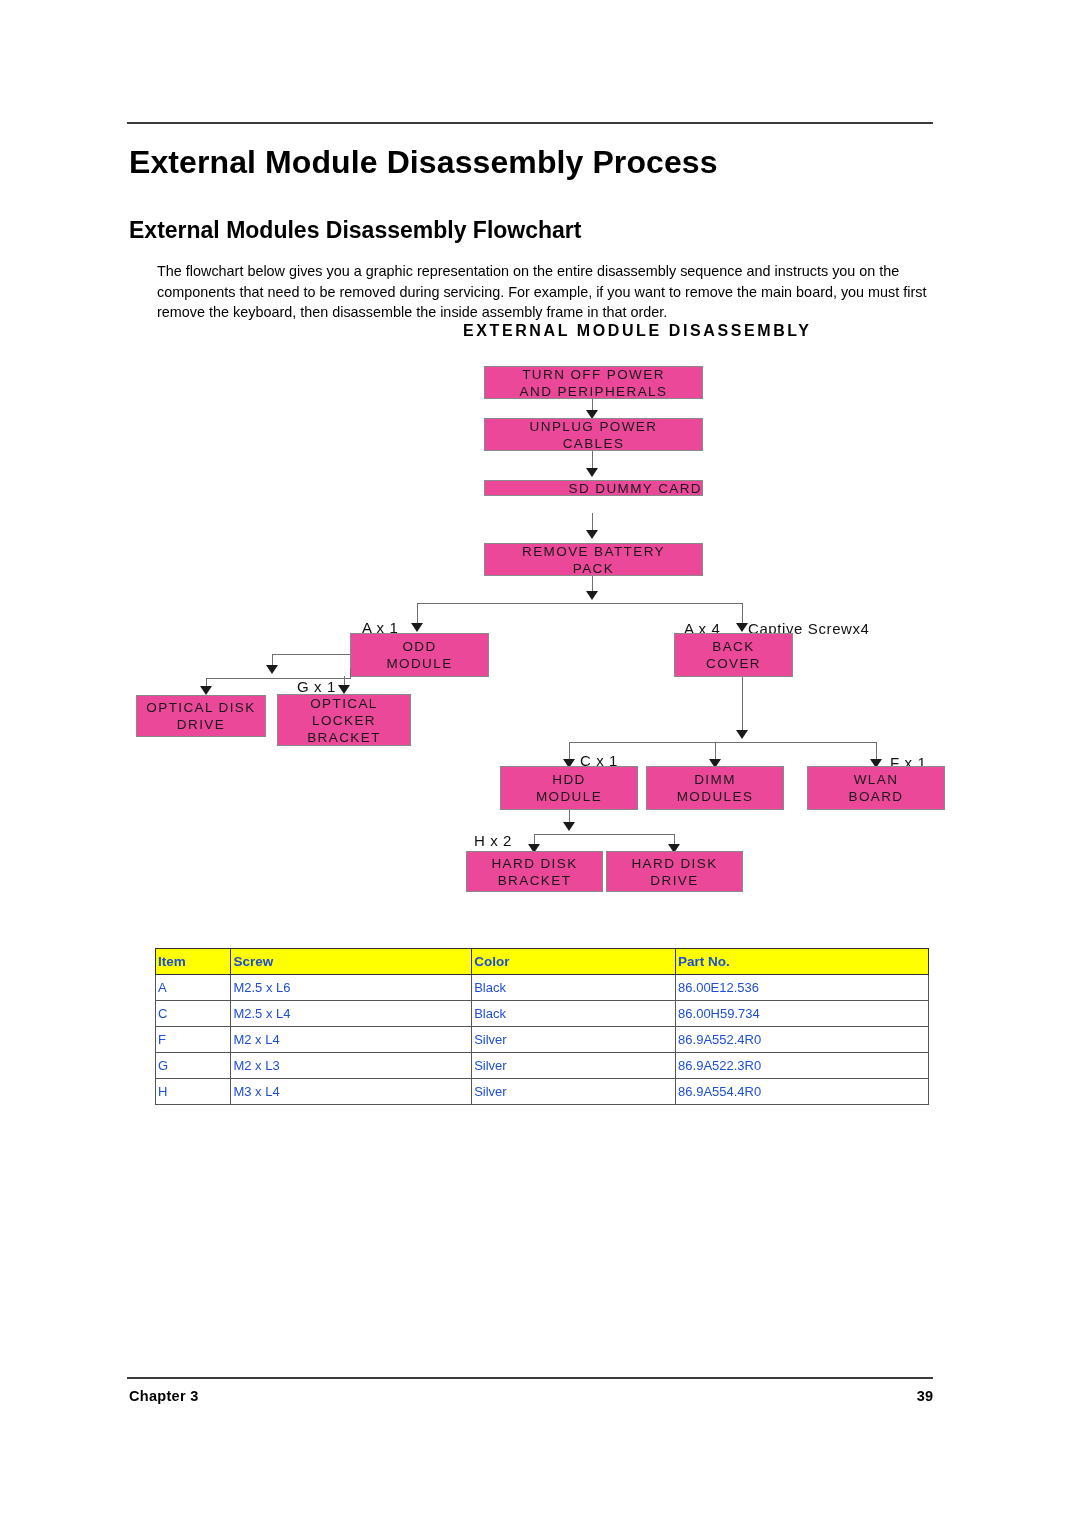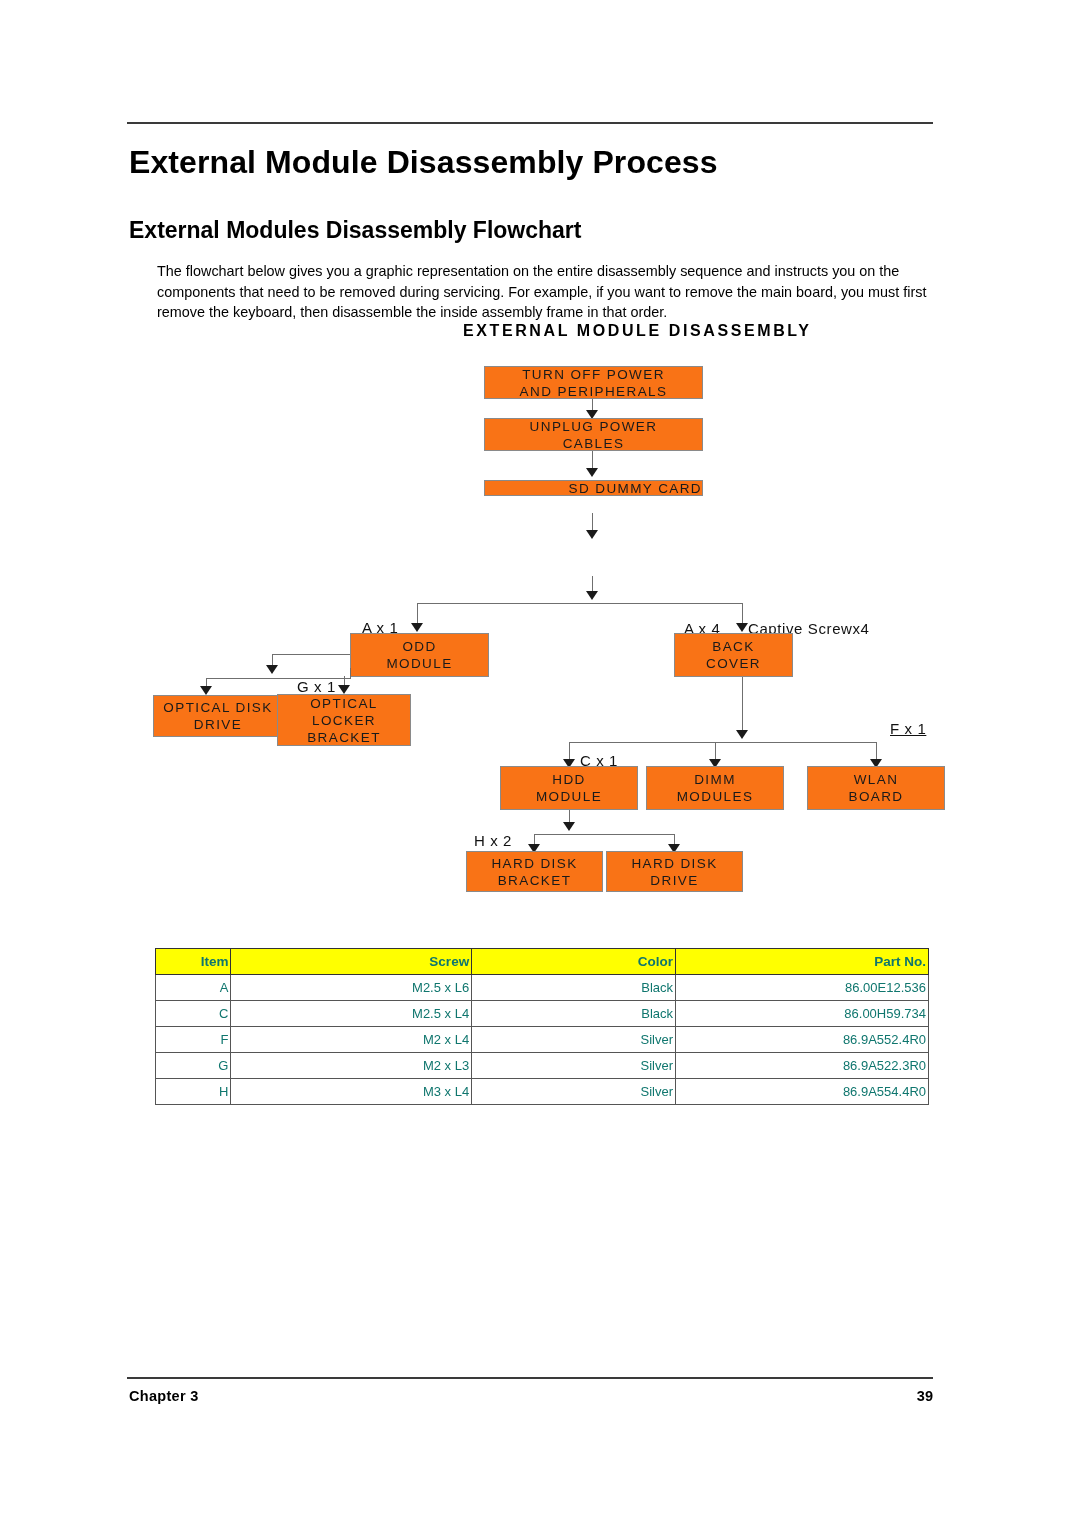--- a/index.html
+++ b/index.html
@@ -44,21 +44,21 @@
   }
   .fc-title{
     position:absolute;left:463px;top:322px;
     font-size:16px;font-weight:bold;letter-spacing:2.6px;
     white-space:nowrap;
   }
 
   .node{
     position:absolute;
     border:1px solid #8a8a8a;
-    background:#f97316;
+    background:#ec4899;
     box-sizing:border-box;
     display:flex;align-items:center;justify-content:center;
     text-align:center;
     font-size:13.5px;
     letter-spacing:1.4px;
     line-height:17px;
     color:#1a1a1a;
   }
   .node span{display:block;}
 
@@ -81,24 +81,24 @@
 
   
   .screw-table{
     position:absolute;left:155px;top:948px;
     width:774px;
     border-collapse:collapse;
     font-size:13px;
   }
   .screw-table th,.screw-table td{
     border:1px solid #555;
-    text-align:right;
+    text-align:left;
     padding:3px 2px;
     height:19px;
-    color:#0f766e;
+    color:#1d4ed8;
   }
   .screw-table thead th{
     background:#ffff00;
     font-weight:bold;
     font-size:13.5px;
     border:1px solid #333;
   }
   .screw-table td{font-weight:normal;}
   .col-item{width:72px;}
   .col-screw{width:243px;}
@@ -151,20 +151,26 @@
 
     <div class="node" style="left:484px;top:480px;width:219px;height:16px;justify-content:flex-end;">
       <span>
         <span>SD DUMMY CARD</span>
       </span>
     </div>
 
     <div class="vl" style="left:592px;top:513px;height:19px;"></div>
     <div class="arw" style="left:586px;top:530px;"></div>
 
+    <div class="node" style="left:484px;top:543px;width:219px;height:33px;">
+      <span>
+        <span>REMOVE BATTERY</span>
+        <span>PACK</span>
+      </span>
+    </div>
 
     <div class="vl" style="left:592px;top:576px;height:17px;"></div>
     <div class="arw" style="left:586px;top:591px;"></div>
     <div class="hl" style="left:417px;top:603px;width:325px;"></div>
 
     <div class="vl" style="left:417px;top:603px;height:22px;"></div>
     <div class="arw" style="left:411px;top:623px;"></div>
     <div class="lbl" style="left:362px;top:619px;">A x 1</div>
 
     <div class="vl" style="left:742px;top:603px;height:22px;"></div>
@@ -192,21 +198,21 @@
 
     <div class="vl" style="left:350px;top:668px;height:11px;"></div>
     <div class="hl" style="left:206px;top:678px;width:145px;"></div>
     <div class="vl" style="left:206px;top:678px;height:10px;"></div>
     <div class="arw" style="left:200px;top:686px;"></div>
 
     <div class="lbl" style="left:297px;top:678px;">G x 1</div>
     <div class="vl" style="left:344px;top:676px;height:13px;"></div>
     <div class="arw" style="left:338px;top:685px;"></div>
 
-    <div class="node" style="left:136px;top:695px;width:130px;height:42px;margin-left:17px;">
+    <div class="node" style="left:136px;top:695px;width:130px;height:42px;">
       <span>
         <span>OPTICAL DISK</span>
         <span>DRIVE</span>
       </span>
     </div>
 
     <div class="node" style="left:277px;top:694px;width:134px;height:52px;">
       <span>
         <span>OPTICAL</span>
         <span>LOCKER</span>
@@ -220,21 +226,21 @@
 
     <div class="vl" style="left:569px;top:742px;height:19px;"></div>
     <div class="arw" style="left:563px;top:759px;"></div>
     <div class="lbl" style="left:580px;top:752px;">C x 1</div>
 
     <div class="vl" style="left:715px;top:742px;height:19px;"></div>
     <div class="arw" style="left:709px;top:759px;"></div>
 
     <div class="vl" style="left:876px;top:742px;height:19px;"></div>
     <div class="arw" style="left:870px;top:759px;"></div>
-    <div class="lbl" style="left:890px;top:720px;text-decoration:underline;">F x 1</div>
+    <div class="lbl" style="left:890px;top:754px;text-decoration:underline;">F x 1</div>
 
     <div class="node" style="left:500px;top:766px;width:138px;height:44px;">
       <span>
         <span>HDD</span>
         <span>MODULE</span>
       </span>
     </div>
 
     <div class="node" style="left:646px;top:766px;width:138px;height:44px;">
       <span>

